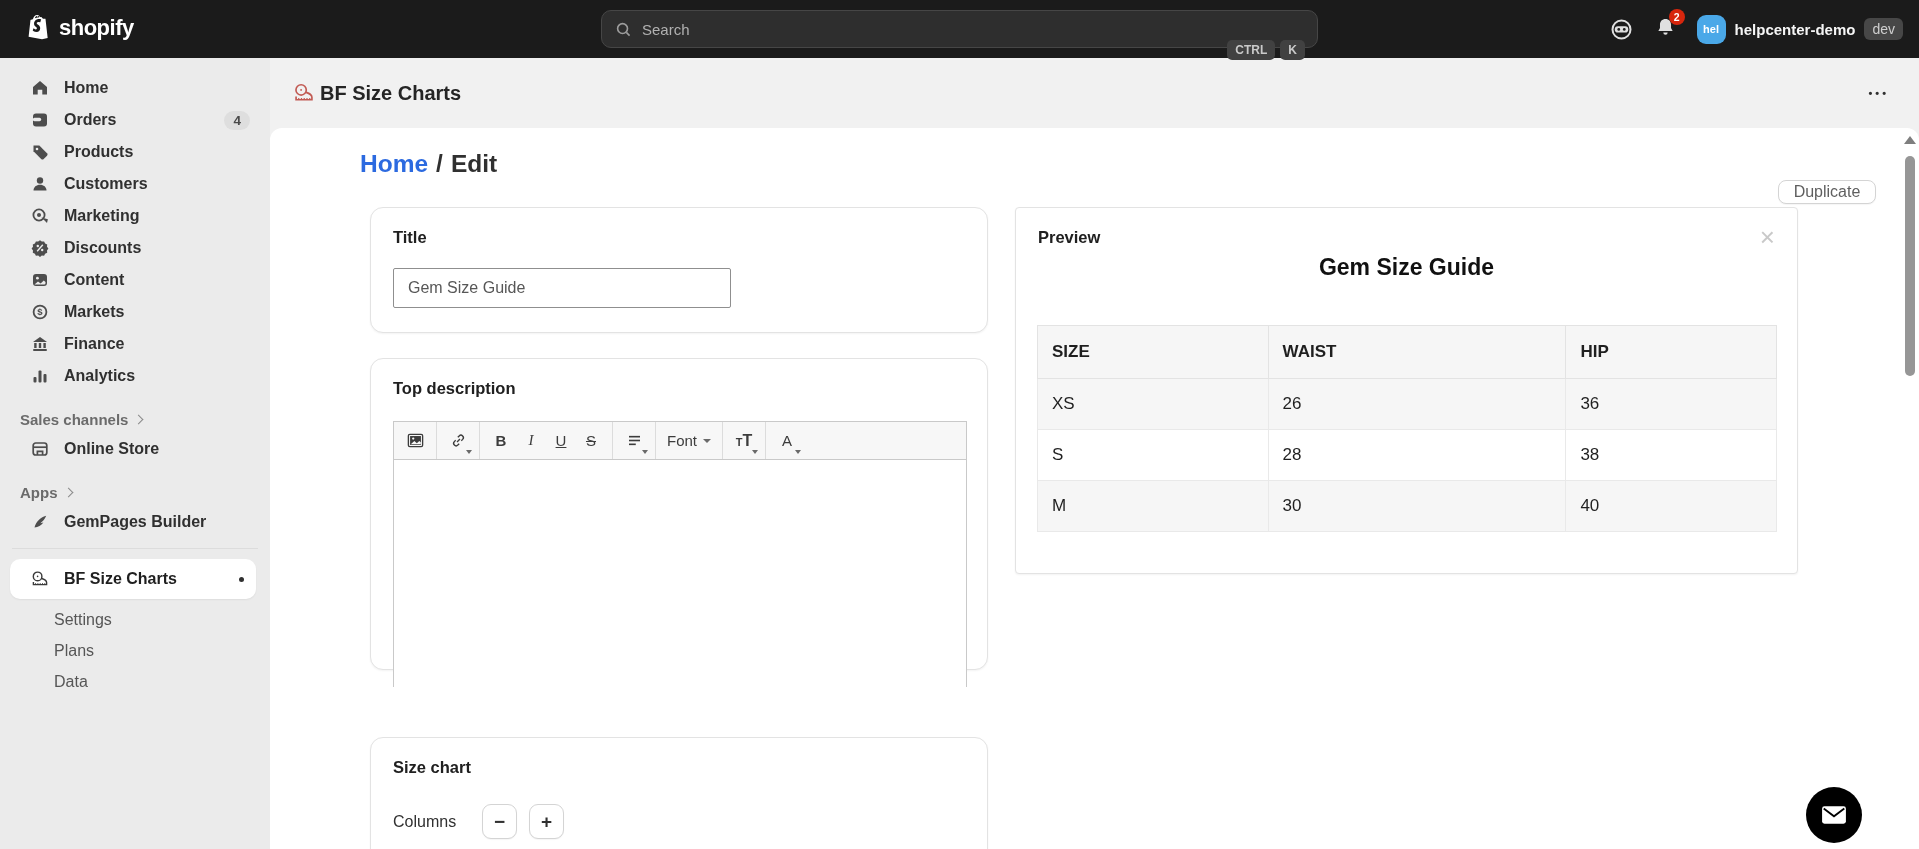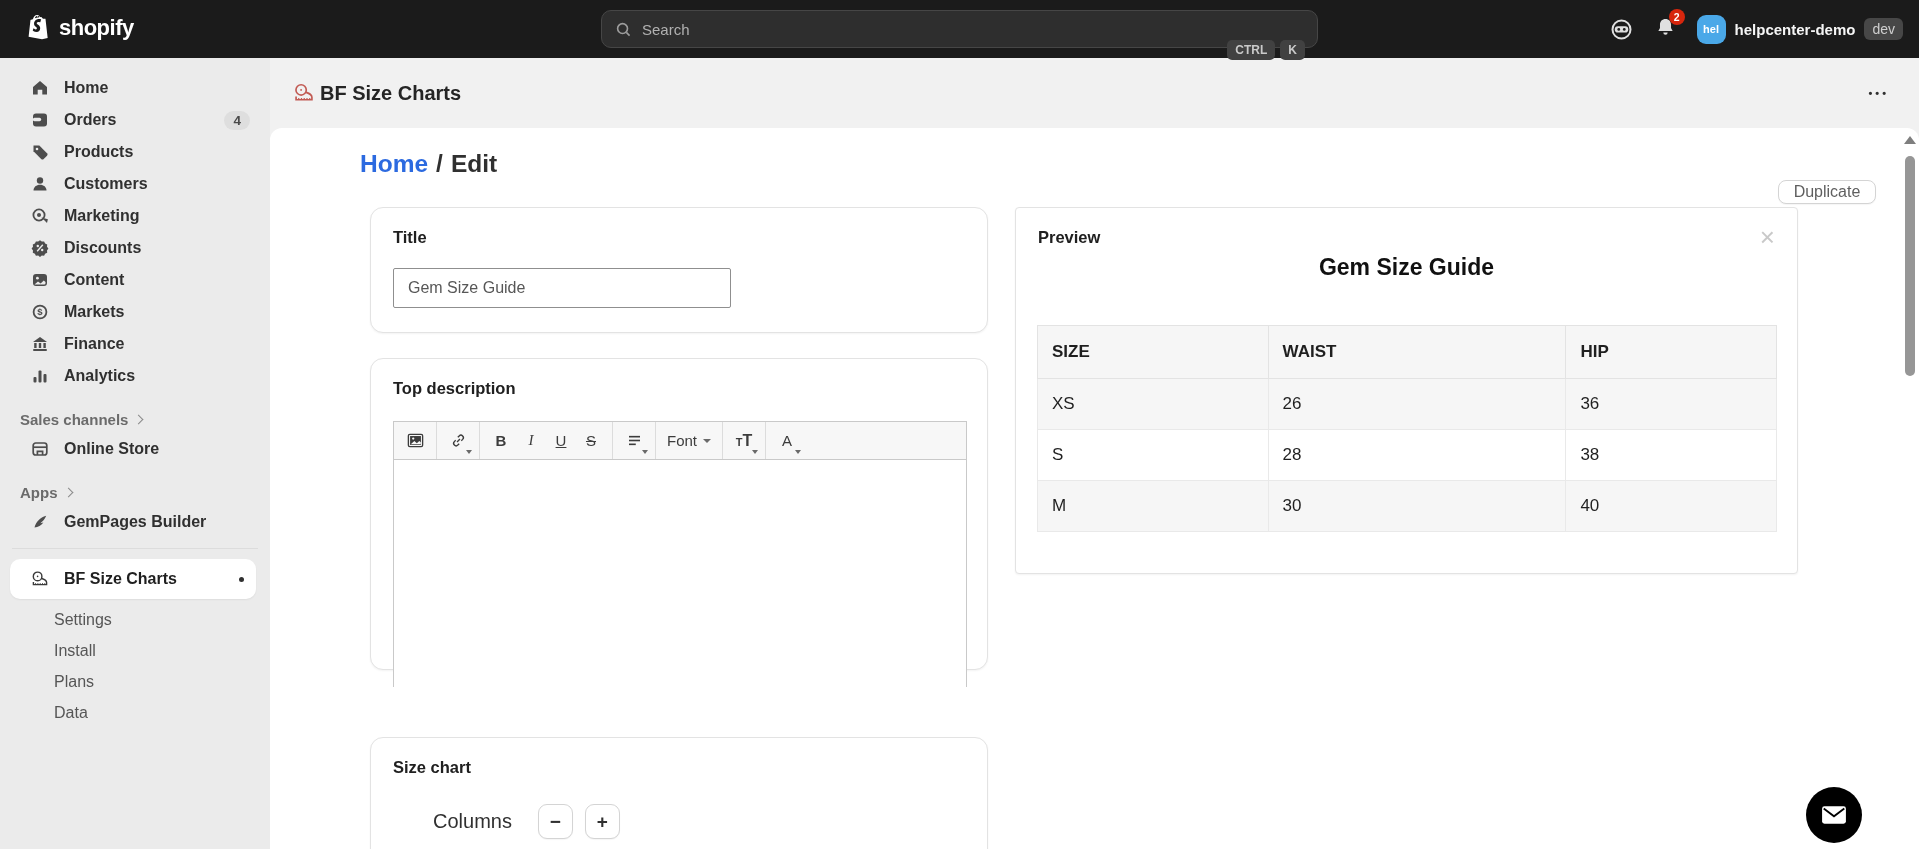--- a/index.html
+++ b/index.html
@@ -83,21 +83,21 @@
   .caret-br { position:absolute; right:1px; bottom:2px; width:0; height:0; border-left:3.5px solid transparent;
     border-right:3.5px solid transparent; border-top:4px solid #6a6a6a; }
   .caret-mid { width:0; height:0; border-left:4px solid transparent; border-right:4px solid transparent;
     border-top:4.5px solid #6a6a6a; margin-left:6px; }
   .tt-label { display:inline-block; font-weight:700; font-size:16px; }
   .tt-label::first-letter { font-size:11px; }
   .editor-body { height:227px; background:#fff; cursor:text; }
 
   .card-size    { left:100px; top:609px; width:618px; height:210px; }
   .columns-row { position:absolute; left:22px; top:66px; display:flex; align-items:center; gap:12px; }
-  .columns-label { font-size:20px; color:#303030; margin-right:14px;margin-left:40px; }
+  .columns-label { font-size:16px; color:#303030; margin-right:14px; }
   .step-btn { width:35px; height:35px; background:#fff; border:1px solid #d4d4d4; border-radius:9px;
     font-size:19px; font-weight:700; color:#303030; display:flex; align-items:center; justify-content:center;
     cursor:pointer; box-shadow:0 1px 1px rgba(0,0,0,.04); font-family:"Liberation Sans", sans-serif; }
 
   .card-preview { left:745px; top:79px; width:783px; height:367px; border-radius:4px; }
   .preview-close { position:absolute; right:22px; top:14px; font-size:26px; color:#c9c9c9; cursor:pointer; font-weight:400; }
   .preview-title { position:absolute; left:0; right:0; top:46px; text-align:center; font-size:23px; font-weight:700; color:#111; }
   .preview-table-wrap { position:absolute; left:21px; top:117px; width:740px; }
   table.size-table { width:100%; border-collapse:collapse; font-size:17px; color:#1f1f1f;
     border:1px solid #d9d9d9; }
@@ -288,21 +288,20 @@
         <path d="M11.6 9.4 c2.8 1 5 1.7 5 4.2 v2 H3.4 v-2.6"></path>
         <path d="M5.6 15.6 v-1.4 M7.9 15.6 v-1.4 M10.2 15.6 v-1.4 M12.5 15.6 v-1.4 M14.8 15.6 v-1.4" stroke-width="1"></path>
       </g>
     </svg>
     <span>BF Size Charts</span>
     <span class="active-dot"></span>
   </div>
 
   <div class="sub-list">
     <div class="sub-item">Settings</div>
-    <div class="sub-item">Install</div>
     <div class="sub-item">Plans</div>
     <div class="sub-item">Data</div>
   </div>
 </div>
 
 <div class="app-header">
   <div class="title">
     <svg class="tape" viewBox="0 0 20 20">
       <g fill="none" stroke="currentColor" stroke-width="1.4">
         <circle cx="7.6" cy="7.4" r="4.3"></circle>

